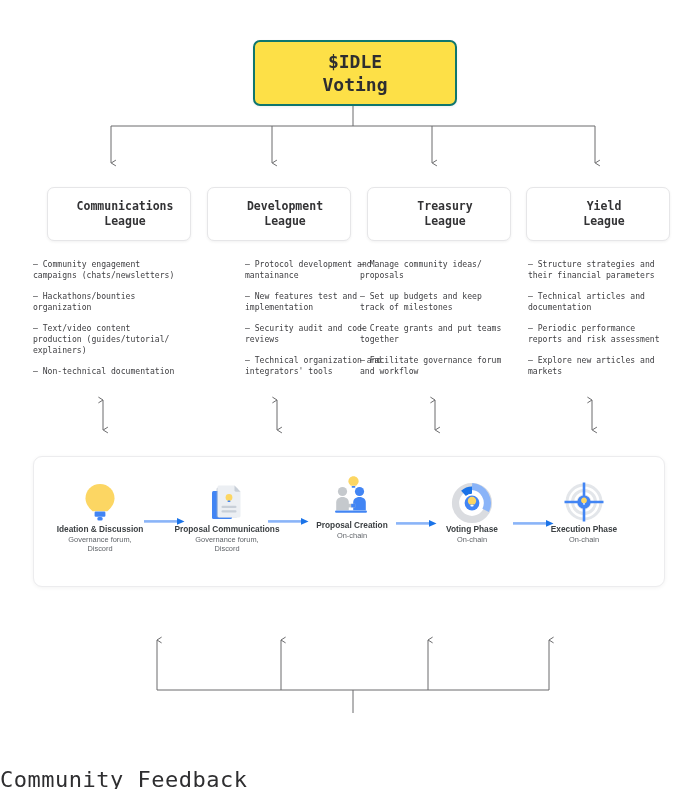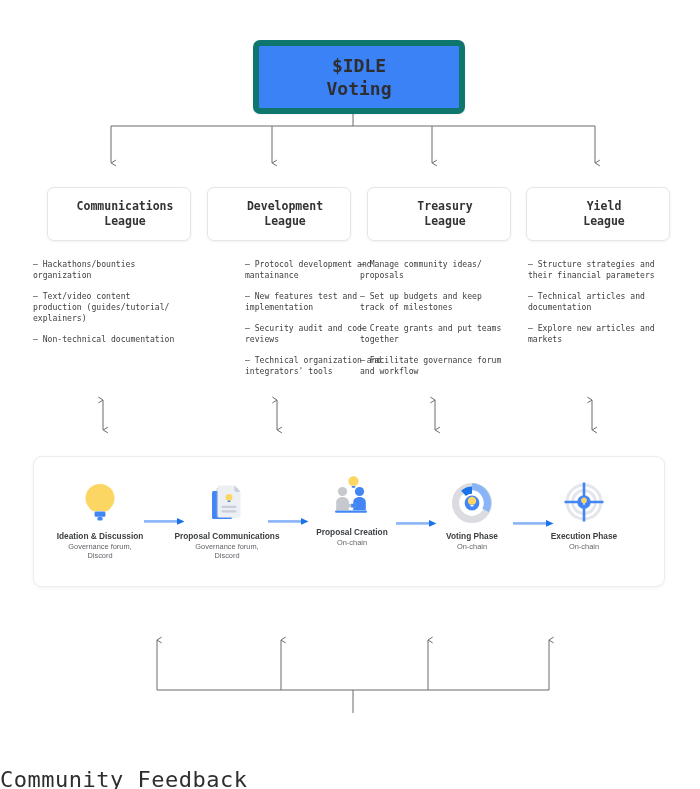--- a/index.html
+++ b/index.html
@@ -28,22 +28,22 @@
     pointer-events: none;
   }
 
   
   .root-box {
     position: absolute;
     left: 253px;
     top: 40px;
     width: 200px;
     height: 62px;
-    background: #3b82f6;
-    border: 6px solid #0f766e;
+    background: #fde047;
+    border: 2px solid #0f766e;
     border-radius: 7px;
     box-shadow: 0 1px 3px rgba(0,0,0,0.06);
     display: flex;
     flex-direction: column;
     align-items: center;
     justify-content: center;
   }
   .root-box .line {
     font-family: "DejaVu Sans Mono", "Liberation Mono", monospace;
     font-size: 18px;
@@ -122,21 +122,20 @@
     height: 46px;
     display: flex;
     align-items: flex-end;
     justify-content: center;
   }
   .step .title {
     font-family: "Liberation Sans", sans-serif;
     font-size: 8.3px;
     font-weight: 700;
     color: #3c4043;
-    margin-top: 7px;
     line-height: 10px;
   }
   .step .sub {
     font-family: "Liberation Sans", sans-serif;
     font-size: 7.4px;
     font-weight: 400;
     color: #5f6368;
     line-height: 9.4px;
     margin-top: 1px;
   }
@@ -233,20 +232,22 @@
   <div class="league-box col2">
     <div class="ln">Treasury</div>
     <div class="ln">League</div>
   </div>
   <div class="league-box col3">
     <div class="ln">Yield</div>
     <div class="ln">League</div>
   </div>
 
   <div class="bullets bcol0">
+    <div class="bullet">— Community engagement
+campaigns (chats/newsletters)</div>
     <div class="bullet">— Hackathons/bounties
 organization</div>
     <div class="bullet">— Text/video content
 production (guides/tutorial/
 explainers)</div>
     <div class="bullet">— Non-technical documentation</div>
   </div>
   <div class="bullets bcol1">
     <div class="bullet">— Protocol development and
 mantainance</div>
@@ -265,20 +266,22 @@
     <div class="bullet">— Create grants and put teams
 together</div>
     <div class="bullet">— Facilitate governance forum
 and workflow</div>
   </div>
   <div class="bullets bcol3">
     <div class="bullet">— Structure strategies and
 their financial parameters</div>
     <div class="bullet">— Technical articles and
 documentation</div>
+    <div class="bullet">— Periodic performance
+reports and risk assessment</div>
     <div class="bullet">— Explore new articles and
 markets</div>
   </div>
 
   <div class="flow-panel"></div>
 
   <div class="step s0">
     <div class="icon-wrap">
       <svg width="36" height="42" viewBox="0 0 36 42">
         <path d="M18 2 C9.7 2 3.5 8.4 3.5 16.2 C3.5 22 7.4 26.1 10.6 29.3 L25.4 29.3 C28.6 26.1 32.5 22 32.5 16.2 C32.5 8.4 26.3 2 18 2 Z" fill="#fcd663"></path>

